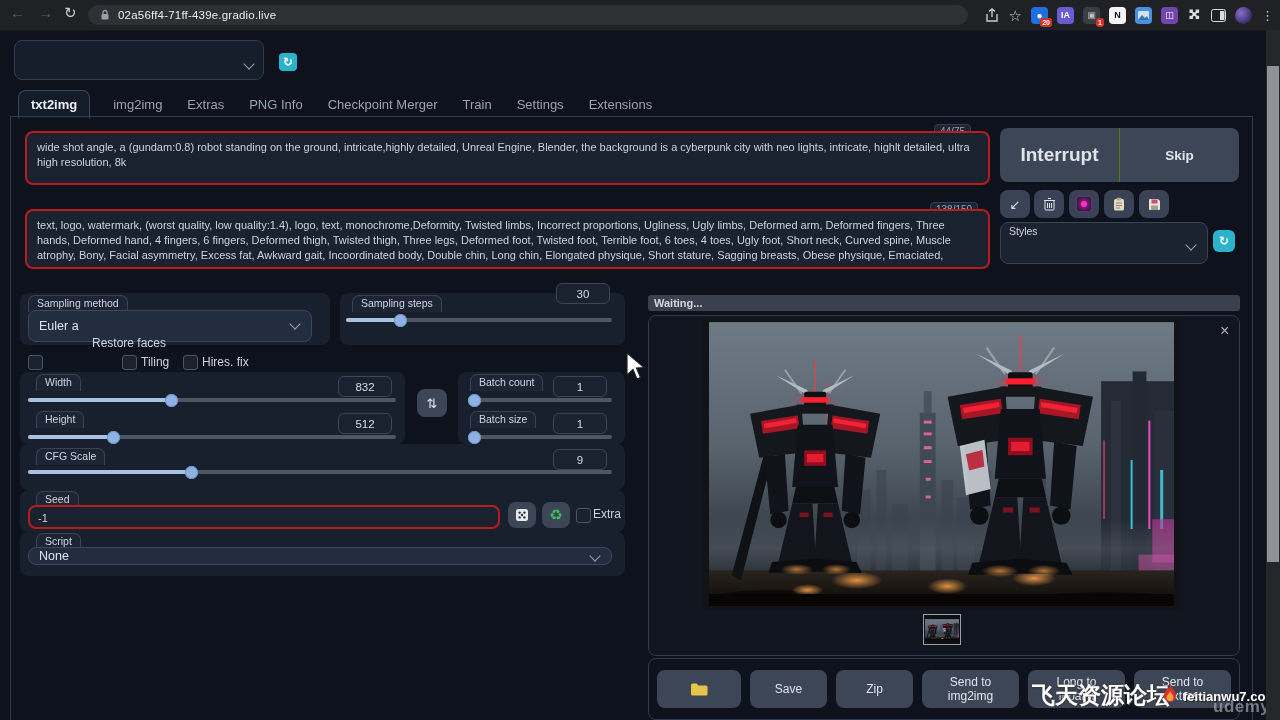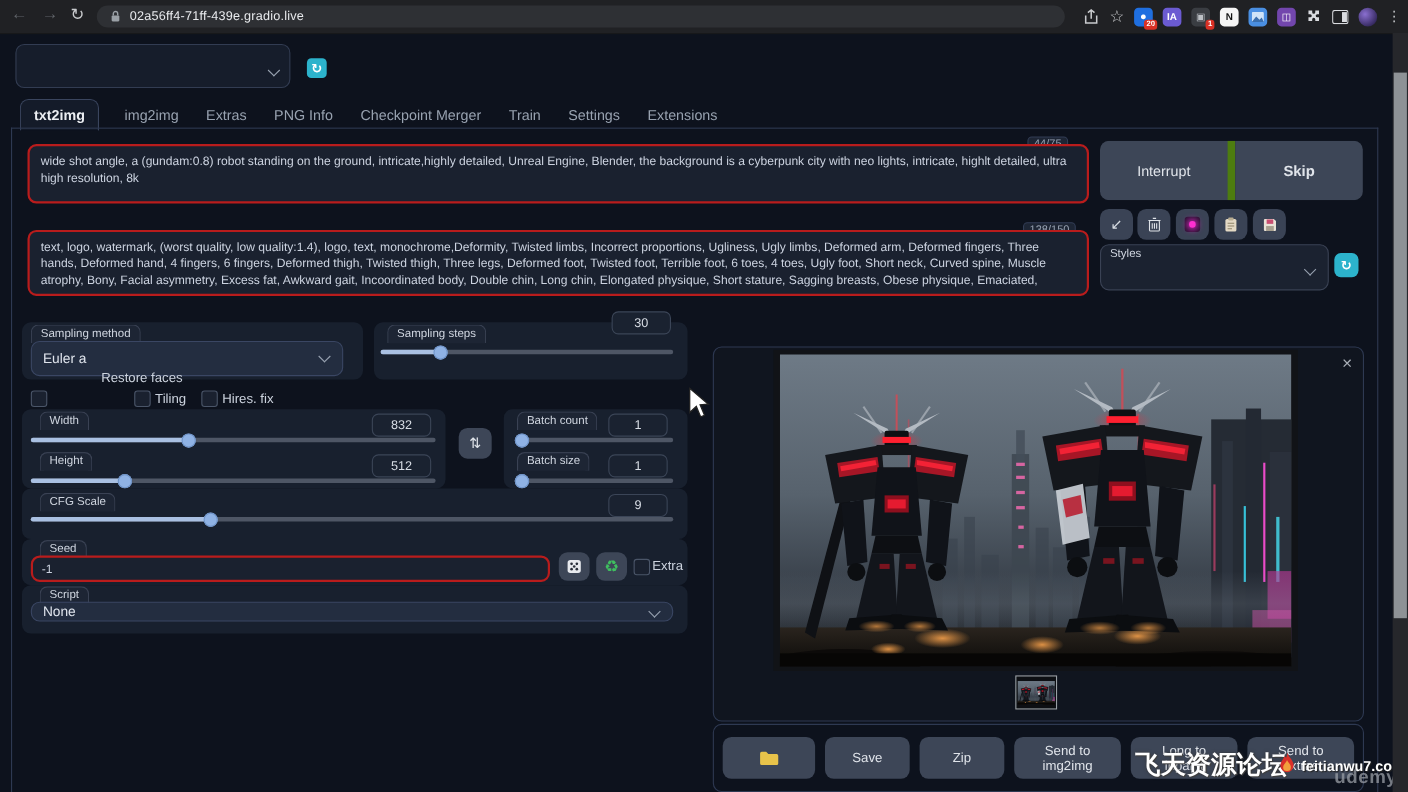--- a/index.html
+++ b/index.html
@@ -242,21 +242,21 @@
   <div id="tabline"></div>
   <div id="frame"></div>
 
   <div class="counter" style="left:934px;top:124px;">44/75</div>
   <div class="textbox" style="left:25px;top:131px;width:965px;height:54px;">wide shot angle, a (gundam:0.8) robot standing on the ground, intricate,highly detailed, Unreal Engine, Blender, the background is a cyberpunk city with neo lights, intricate, highlt detailed, ultra high resolution, 8k</div>
 
   <div class="counter" style="left:930px;top:202px;">138/150</div>
   <div class="textbox" style="left:25px;top:209px;width:965px;height:60px;">text, logo, watermark, (worst quality, low quality:1.4), logo, text, monochrome,Deformity, Twisted limbs, Incorrect proportions, Ugliness, Ugly limbs, Deformed arm, Deformed fingers, Three hands, Deformed hand, 4 fingers, 6 fingers, Deformed thigh, Twisted thigh, Three legs, Deformed foot, Twisted foot, Terrible foot, 6 toes, 4 toes, Ugly foot, Short neck, Curved spine, Muscle atrophy, Bony, Facial asymmetry, Excess fat, Awkward gait, Incoordinated body, Double chin, Long chin, Elongated physique, Short stature, Sagging breasts, Obese physique, Emaciated,</div>
 
   <div class="abs" style="left:1000px;top:128px;width:239px;height:54px;border-radius:8px;overflow:hidden;display:flex;">
-    <div class="btn" style="flex:1;border-radius:0;font-size:13px;font-weight:normal;border-right:7px solid #4d7c0f;">Interrupt</div>
+    <div class="btn" style="flex:1;border-radius:0;font-size:19px;font-weight:bold;border-right:1px solid #4d7c0f;">Interrupt</div>
     <div class="btn" style="flex:1;border-radius:0;font-size:13.5px;font-weight:bold;">Skip</div>
   </div>
 
   <div class="iconbtn" style="left:1000px;top:190px;">
     <span style="color:#d8dde3;font-size:13px">↙</span>
   </div>
   <div class="iconbtn" style="left:1034px;top:190px;">
     <svg width="13" height="14">
       <rect x="2" y="3.5" width="9" height="9.5" rx="1" stroke="#dfe3e8" fill="none"></rect>
       <line x1="1" y1="3.5" x2="12" y2="3.5" stroke="#dfe3e8"></line>
@@ -378,20 +378,23 @@
   <div class="cb" style="left:576px;top:508px;"></div>
   <span class="cb-label" style="left:593px;top:507px;">Extra</span>
 
   <div class="panel" style="left:20px;top:532px;width:605px;height:44px;"></div>
   <div class="chip" style="left:36px;top:533px;">Script</div>
   <div class="dd" style="left:28px;top:547px;width:584px;height:18px;">
     <span>None</span>
     <span class="chev"></span>
   </div>
 
+  <div id="progressbar">
+    <span>Waiting...</span>
+  </div>
 
   <div id="gallery"></div>
   <div id="stage">
     <svg viewBox="0 0 472 288" width="465" height="284">
         <use href="#genpic"></use>
       </svg>
   </div>
   <span class="abs" style="left:1220px;top:323px;color:#a8aeb6;font-size:16px;line-height:16px;">×</span>
   <div class="abs" style="left:923px;top:614px;width:36px;height:29px;border:1px solid #9aa0a6;background:#0d0f13;display:flex;align-items:center;justify-content:center;overflow:hidden;">
     <svg viewBox="0 0 472 288" width="34" height="27">

